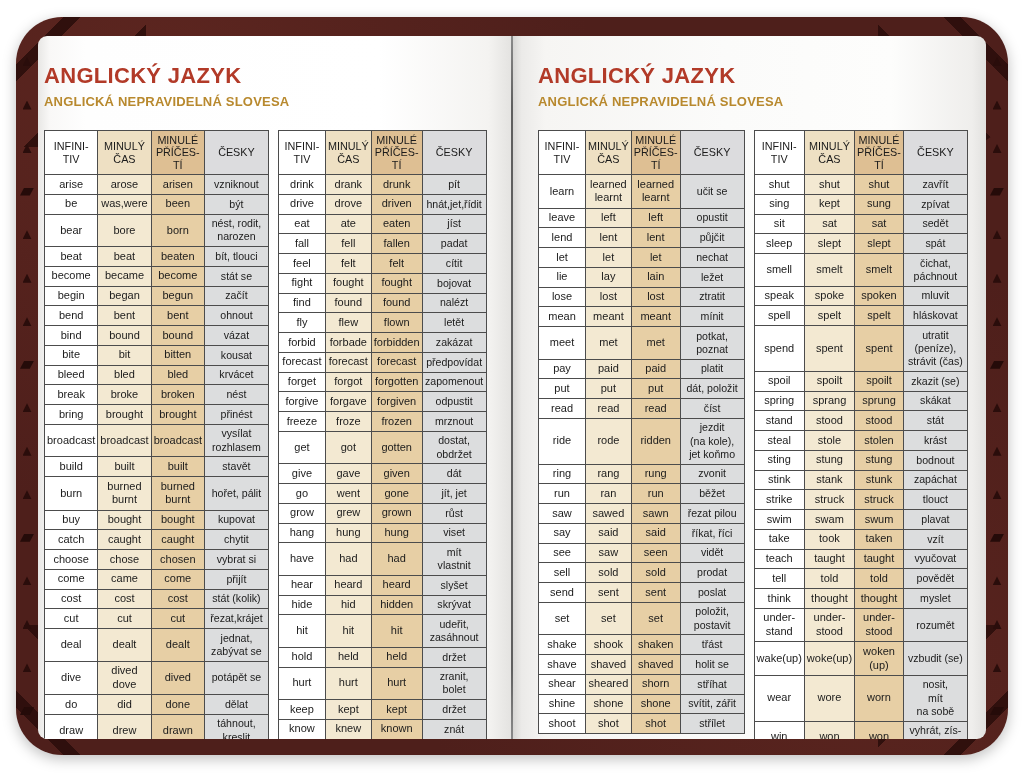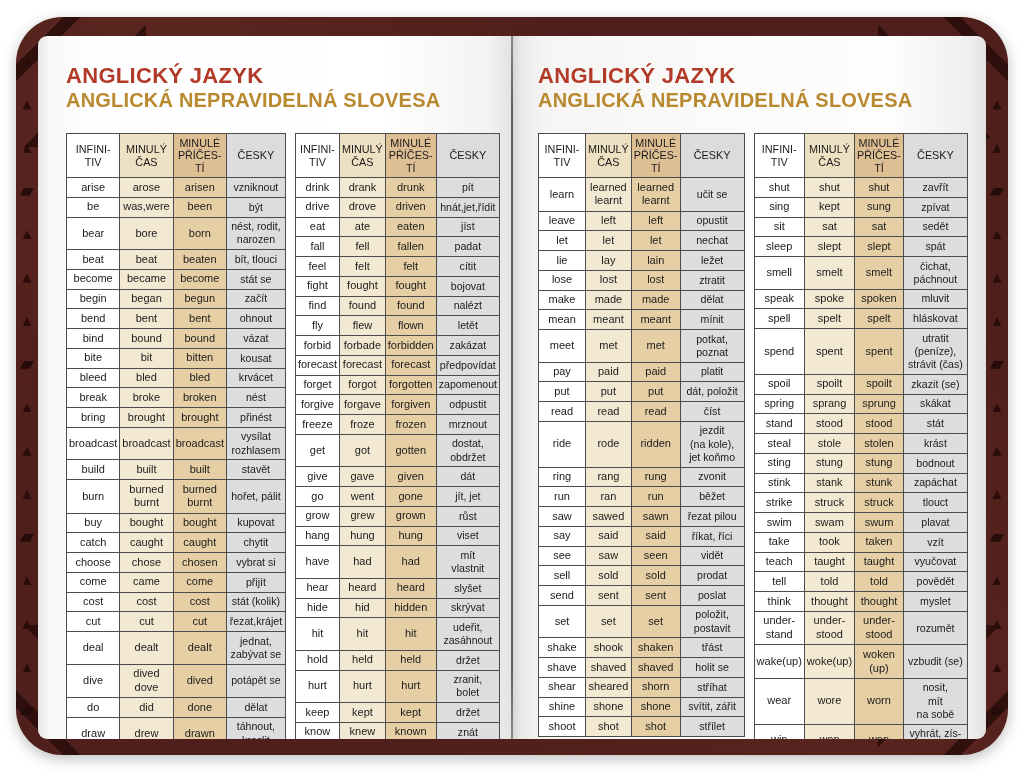--- a/index.html
+++ b/index.html
@@ -25,24 +25,24 @@
   .cs-bl{left:0;bottom:0;border-bottom-left-radius:46px;transform:rotate(-90deg);}
   .corner-stripes:before{content:"";position:absolute;inset:-40px;
       background:repeating-linear-gradient(135deg,transparent 0 26px,#2a0d0b 26px 38px,transparent 38px 64px);}
   .pages{position:absolute;left:38px;top:36px;width:948px;height:703px;
          border-radius:9px;overflow:hidden;display:flex;}
   .page{flex:1 1 50%;position:relative;}
   .page-left{background:linear-gradient(90deg,#e8e7e5 0,#f9f8f7 2.5%,#fefefe 10%,#ffffff 72%,#f4f3f1 95%,#e3e2e0 100%);}
   .page-right{background:linear-gradient(90deg,#d5d4d2 0,#ebeae8 2%,#f6f5f3 7%,#fbfbfa 45%,#fdfdfc 80%,#efeeec 97%,#e2e1df 100%);}
   .gutter{position:absolute;left:50%;top:0;bottom:0;width:2px;margin-left:-1px;
           background:linear-gradient(180deg,#8a8a8a,#5f5f5f 10%,#5f5f5f 90%,#8a8a8a);}
-  .page-inner{position:relative;padding:27px 12px 0 28px;}
+  .page-inner{position:relative;padding:27px 12px 0 6px;}
   .page-right .page-inner{padding-left:26px;}
   .page-title{color:var(--title-red,#b23a28);font-size:22px;font-weight:bold;letter-spacing:.3px;}
-  .page-subtitle{color:var(--subtitle-gold,#b8892e);font-size:20px;font-weight:bold;letter-spacing:.2px;}
+  .page-subtitle{color:var(--subtitle-gold,#b8892e);font-size:13px;font-weight:bold;margin-top:5px;letter-spacing:.2px;}
   .tables-row{display:flex;gap:9px;margin-top:21px;align-items:flex-start;}
   table{border-collapse:collapse;font-size:11px;line-height:1.25;background:#fff;
         border:1.5px solid #3f3f3f;}
   th,td{border:1px solid #4c4c4c;text-align:center;vertical-align:middle;
         padding:2.5px 2px;white-space:pre-line;font-weight:normal;}
   th{font-size:10.8px;line-height:1.18;}
   col.w0{width:47px;} col.w1{width:45px;} col.w2{width:46px;} col.w3{width:64px;}
   .h0{background:#ffffff;} .h1{background:var(--tan-light,#eee0c3);}
   .h2{background:var(--tan-dark,#debf93);} .h3{background:var(--gray-col,#dcdcde);}
   .c0{background:#ffffff;} .c1{background:var(--tan-cell,#f3e9d2);}
@@ -510,42 +510,42 @@
 learnt</td>
                   <td class="c3">učit se</td>
                 </tr>
                 <tr>
                   <td class="c0">leave</td>
                   <td class="c1">left</td>
                   <td class="c2">left</td>
                   <td class="c3">opustit</td>
                 </tr>
                 <tr>
+                  <td class="c0">lend</td>
+                  <td class="c1">lent</td>
+                  <td class="c2">lent</td>
+                  <td class="c3">půjčit</td>
+                </tr>
+                <tr>
                   <td class="c0">let</td>
                   <td class="c1">let</td>
                   <td class="c2">let</td>
                   <td class="c3">nechat</td>
                 </tr>
                 <tr>
                   <td class="c0">lie</td>
                   <td class="c1">lay</td>
                   <td class="c2">lain</td>
                   <td class="c3">ležet</td>
                 </tr>
                 <tr>
                   <td class="c0">lose</td>
                   <td class="c1">lost</td>
                   <td class="c2">lost</td>
                   <td class="c3">ztratit</td>
-                </tr>
-                <tr>
-                  <td class="c0">make</td>
-                  <td class="c1">made</td>
-                  <td class="c2">made</td>
-                  <td class="c3">dělat</td>
                 </tr>
                 <tr>
                   <td class="c0">mean</td>
                   <td class="c1">meant</td>
                   <td class="c2">meant</td>
                   <td class="c3">mínit</td>
                 </tr>
                 <tr>
                   <td class="c0">meet</td>
                   <td class="c1">met</td>

